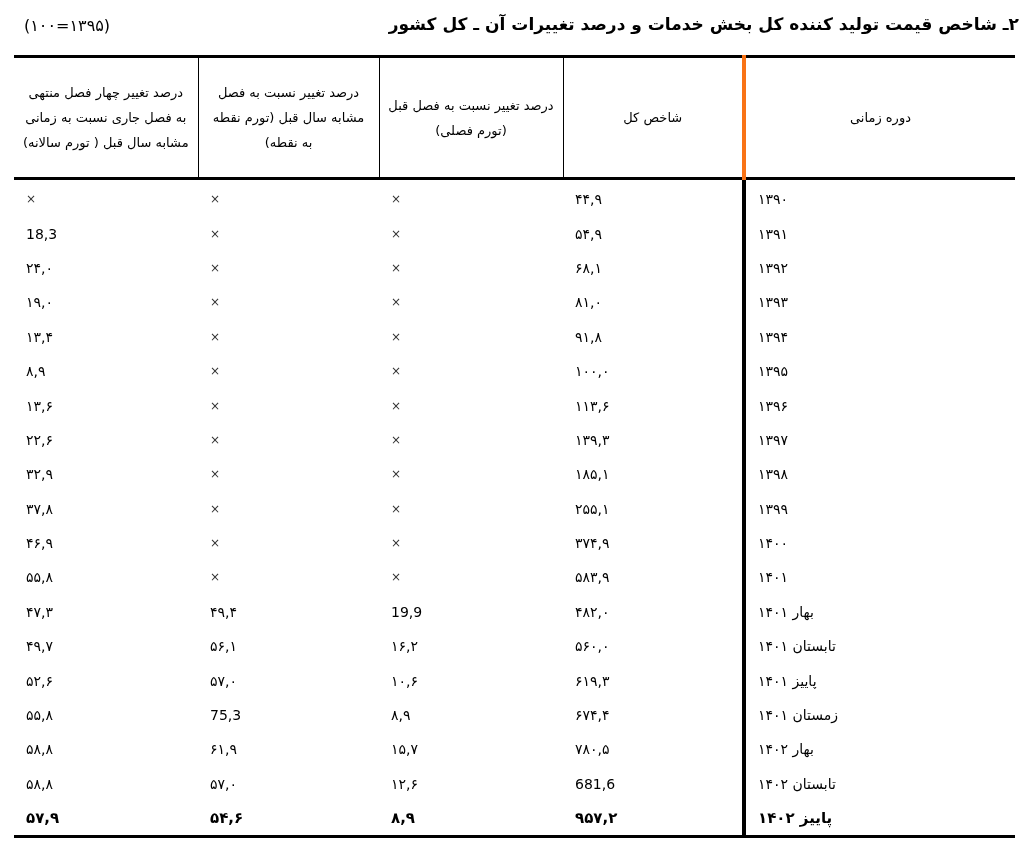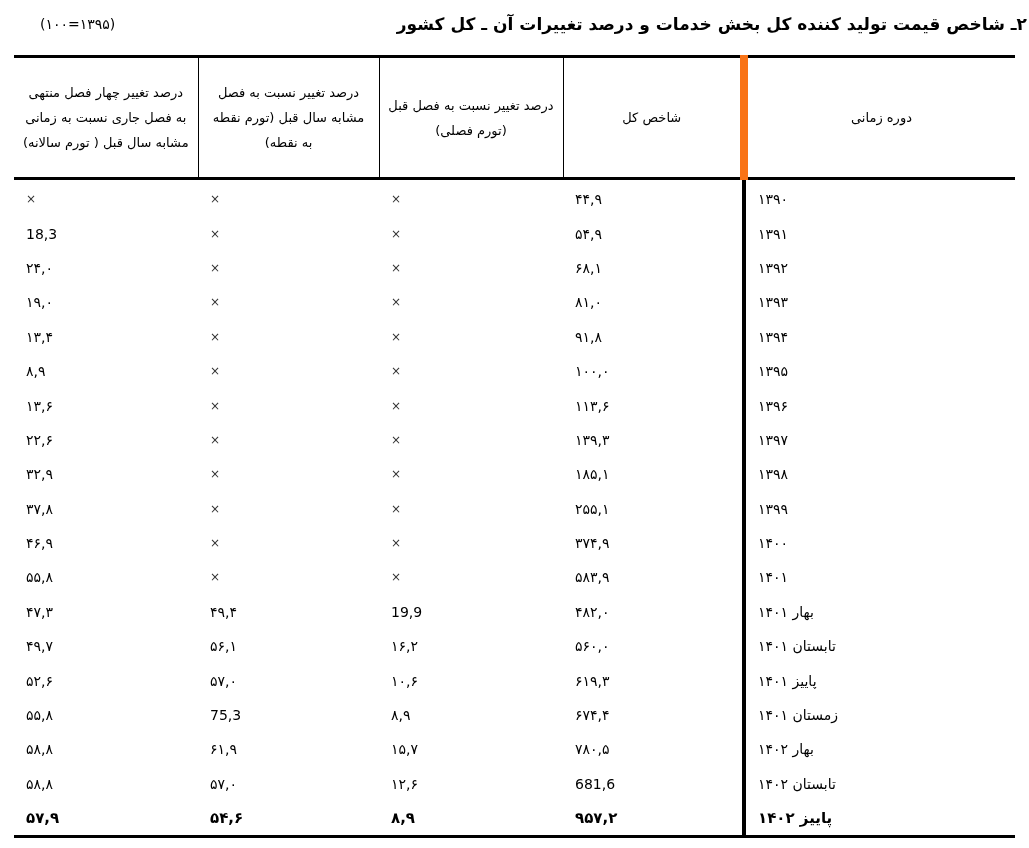--- a/index.html
+++ b/index.html
@@ -1,40 +1,40 @@
 <!DOCTYPE html>
 <html><head>
 <meta charset="utf-8">
 <style>
   html, body { margin: 0; padding: 0; background: #ffffff; }
   body {
     width: 1029px; height: 848px; overflow: hidden; position: relative;
     font-family: "DejaVu Sans", sans-serif; color: #000;
   }
   .title {
-    position: absolute; top: 14px; right: 2px;
+    position: absolute; top: 14px; right: 10px;
     direction: rtl; font-weight: bold; font-size: 17px;
     white-space: nowrap;
   }
   .base-year {
-    position: absolute; top: 16px; left: 40px;
-    font-size: 14px; direction: rtl; white-space: nowrap;
+    position: absolute; top: 16px; left: 24px;
+    font-size: 16px; direction: rtl; white-space: nowrap;
   }
   .tbl {
     position: absolute; left: 14px; top: 55px; width: 1001px;
     border-collapse: collapse; direction: rtl; table-layout: fixed;
   }
   .tbl thead th {
     height: 119px; font-weight: normal; font-size: 13px; line-height: 25px;
     text-align: center; vertical-align: middle; padding: 0 8px;
     border-top: 3px solid #000; border-bottom: 3px solid #000;
     border-left: 1px solid #000;
   }
   .tbl thead th:last-child { border-left: none; }
-  .tbl thead th.period { border-left: 8px solid #f97316; margin-top: 11px; }
+  .tbl thead th.period { border-left: 4px solid #f97316; margin-top: 11px; }
   .tbl tbody td {
     height: 34.4px; padding: 0 12px; font-size: 14px;
     vertical-align: middle; white-space: nowrap;
   }
   .tbl tbody td.period { text-align: left; padding-right: 12px; border-left: 4px solid #000; }
   .tbl tbody td.num { text-align: left; padding-left: 12px; }
   .tbl tbody td.cross { font-size: 12px; color: #333; }
   .tbl tbody tr.bold td { font-weight: bold; font-size: 15px; }
   .tbl tbody tr:last-child td { border-bottom: 3px solid #000; }
   .tbl tbody tr:first-child td { padding-top: 2px; }

